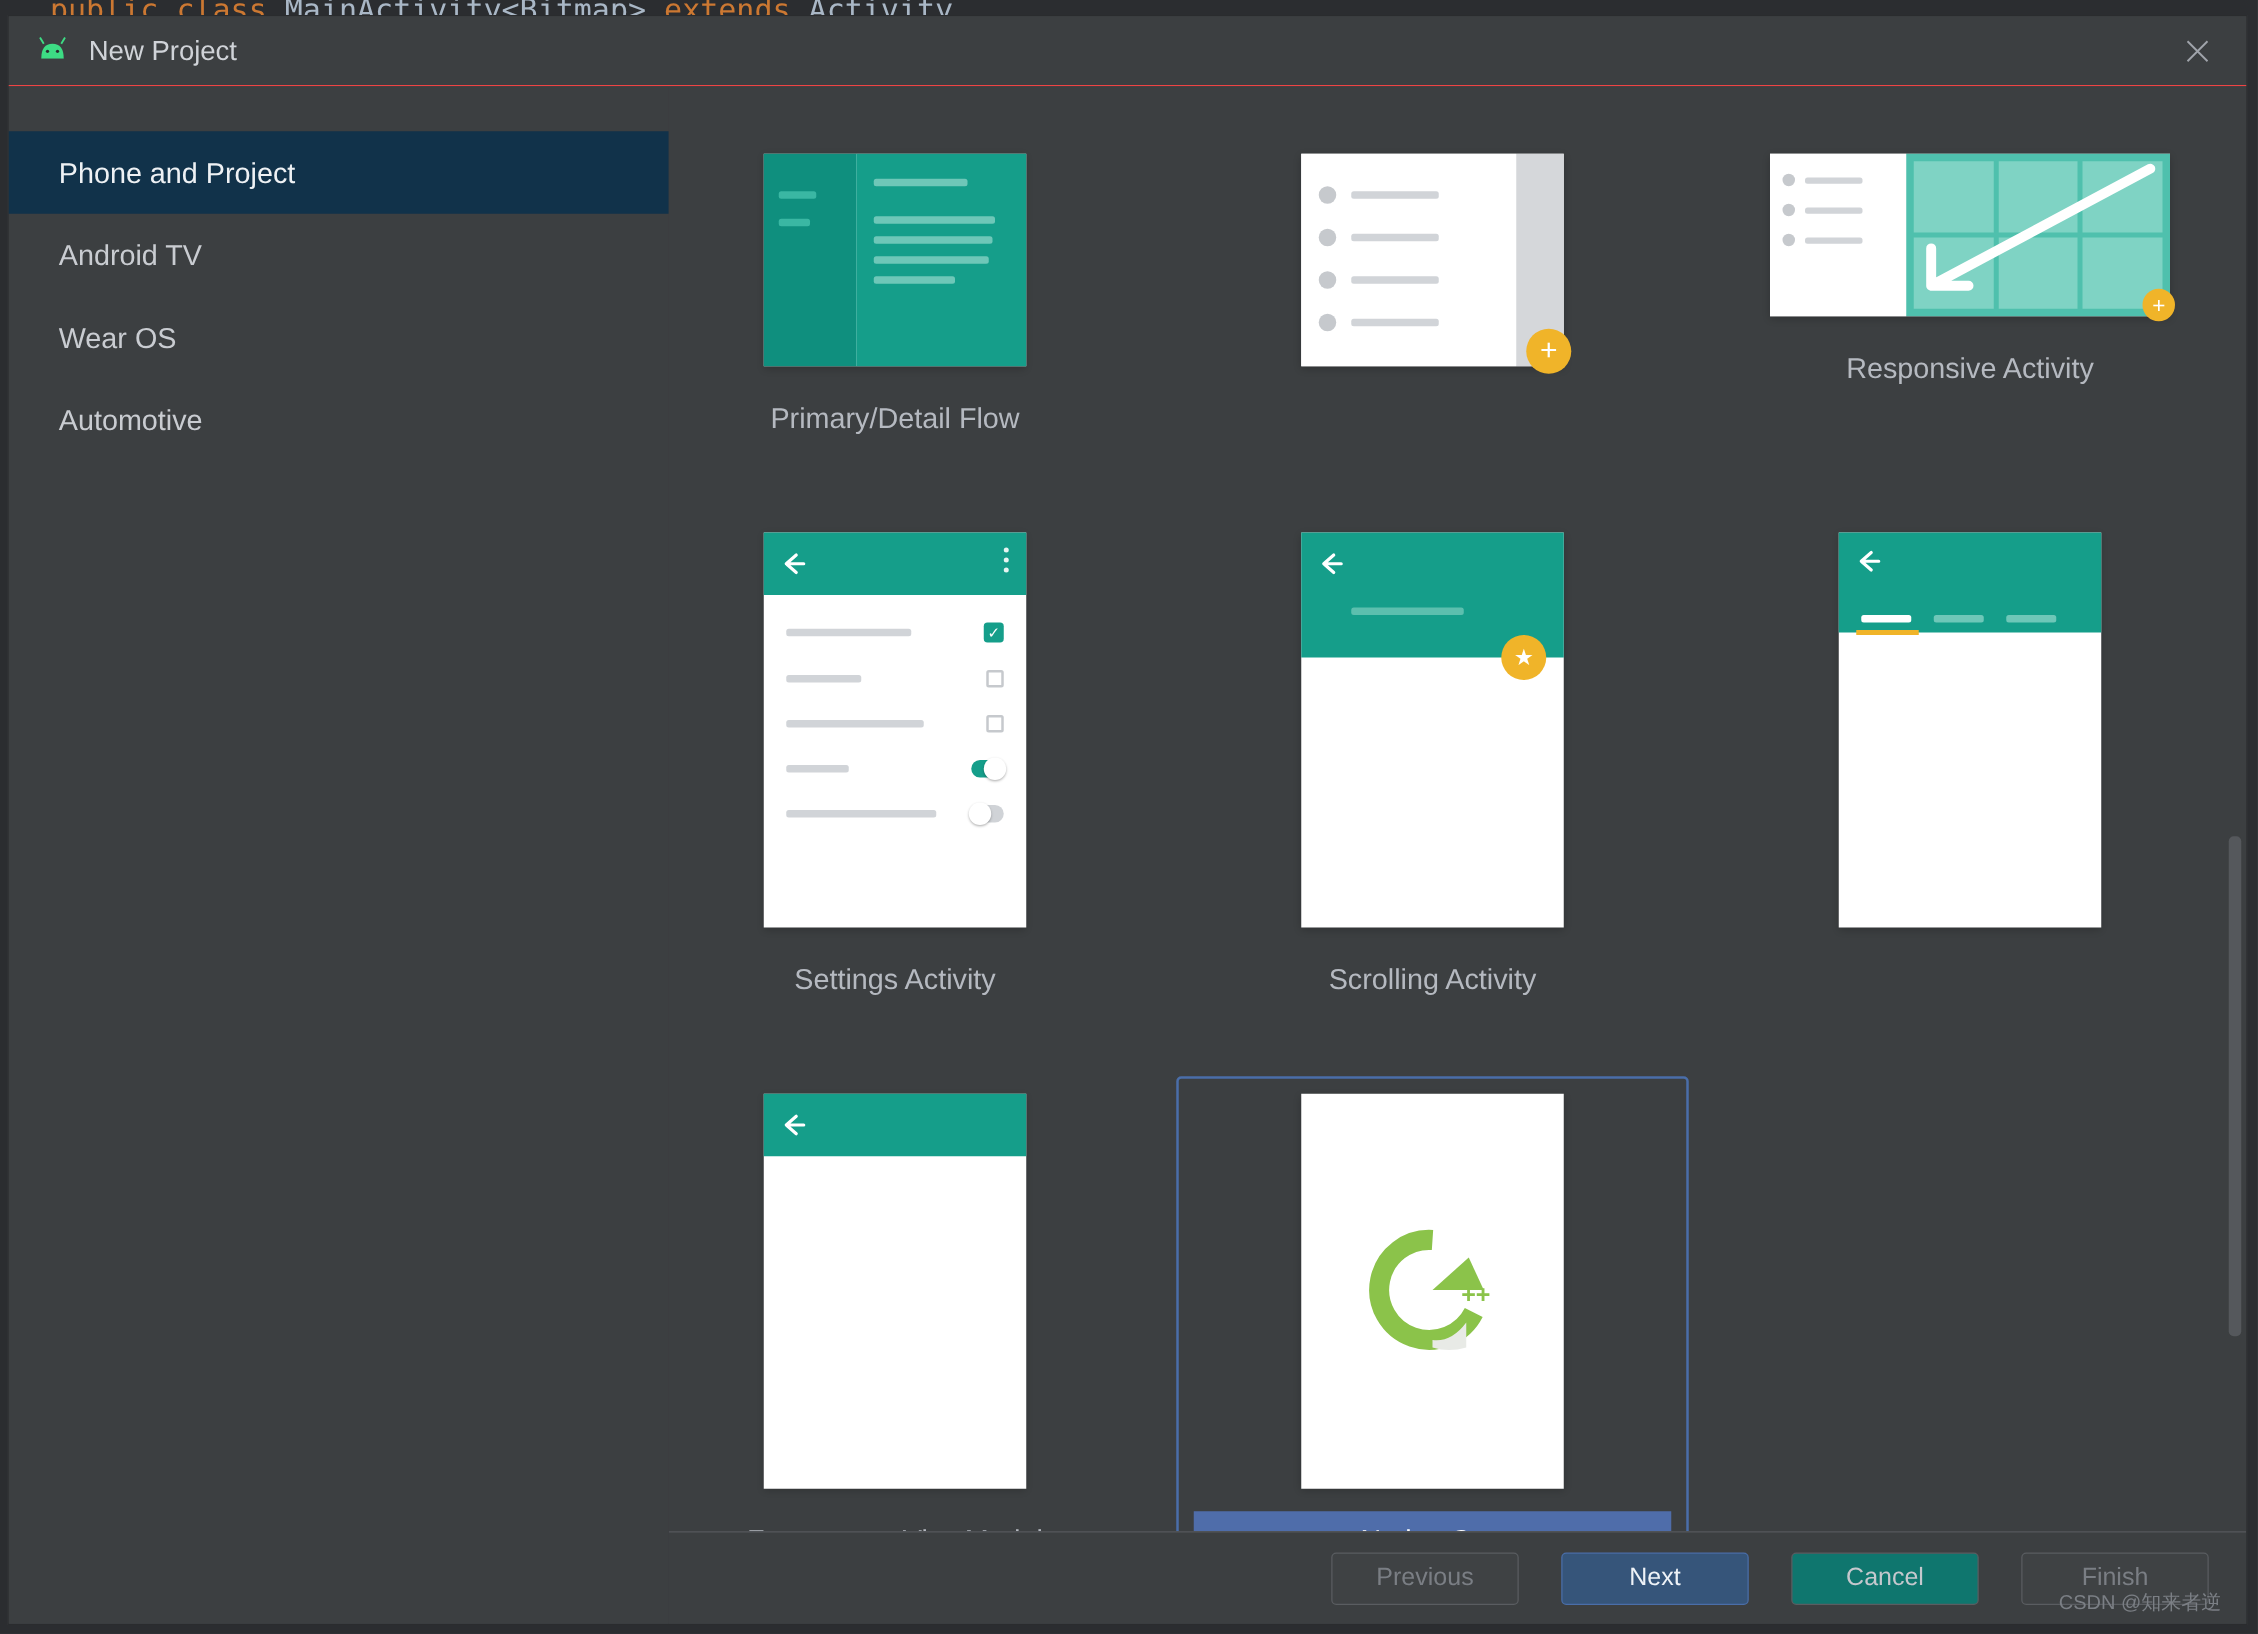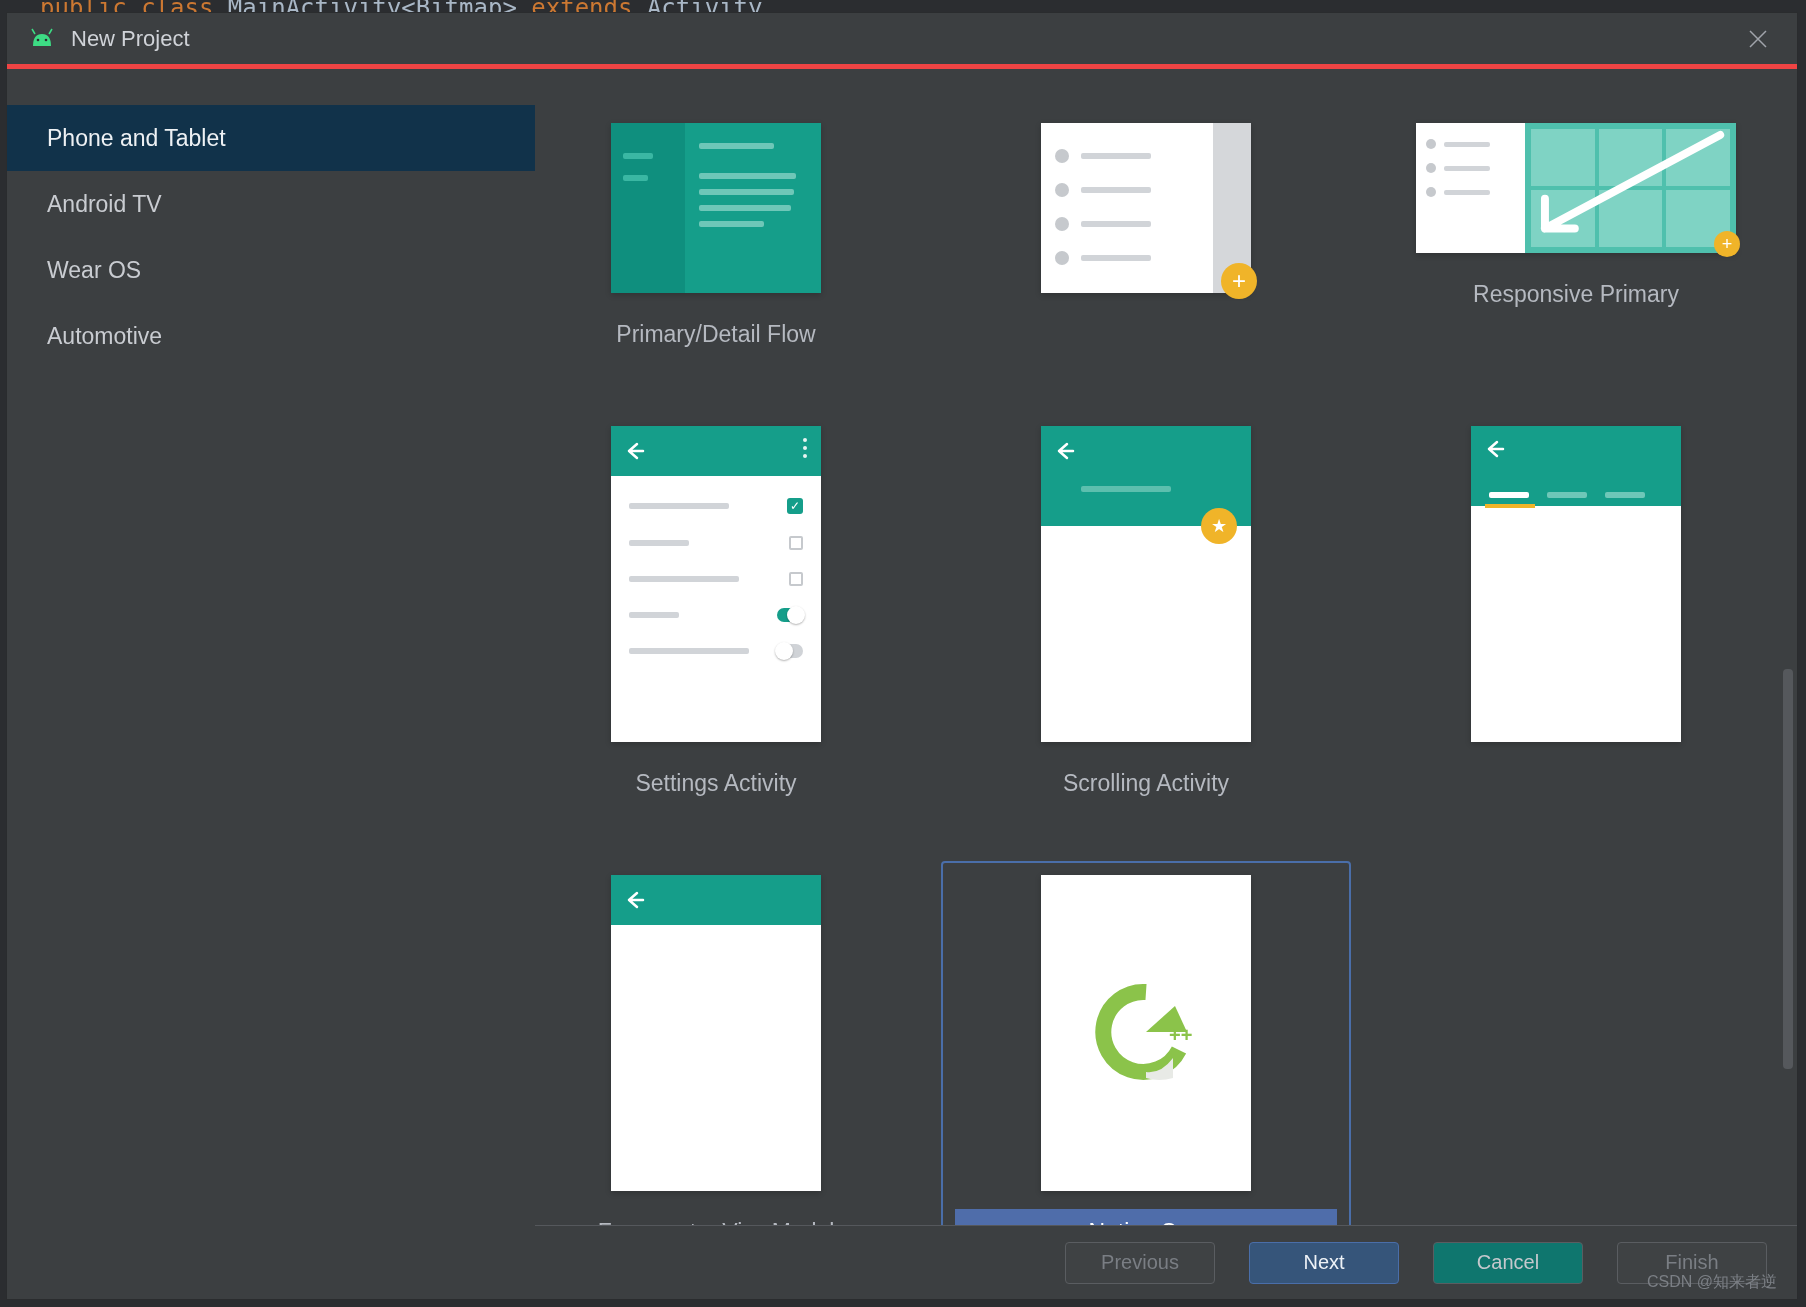--- a/index.html
+++ b/index.html
@@ -16,21 +16,21 @@
     width: 1792px; height: 1288px;
     background: #3c3f41;
     border: 1px solid #2a2c2e;
     display: flex; flex-direction: column;
   }
   .titlebar {
     height: 56px;
     display: flex; align-items: center;
     padding: 0 22px;
     background: #3c3f41;
-    border-bottom: 5px solid #ef4444;
+    border-bottom: 1px solid #ef4444;
     justify-content: center;
   }
   .titlebar .logo { margin-right: 16px; }
   .title { color: #d0d3d8; font-size: 22px; font-weight: 400; }
   .close-btn {
     margin-left: auto;
     width: 34px; height: 34px;
     display: flex; align-items: center; justify-content: center;
     color: #a0a4ab; font-size: 26px; font-weight: 300;
     cursor: pointer;
@@ -172,21 +172,21 @@
     <div class="close-btn">
       <svg width="20" height="20" viewBox="0 0 20 20">
           <path d="M2 2 L18 18 M18 2 L2 18" stroke="#a0a4ab" stroke-width="1.5"></path>
         </svg>
     </div>
   </div>
 
   <div class="body">
     <div class="sidebar">
       <div id="sidebar-items">
-          <div class="sidebar-item active">Phone and Tablet</div>
+          <div class="sidebar-item active">Phone and Project</div>
           <div class="sidebar-item">Android TV</div>
           <div class="sidebar-item">Wear OS</div>
           <div class="sidebar-item">Automotive</div>
         </div>
     </div>
 
     <div class="main">
       <div class="grid-area">
         <div class="grid" id="template-grid">
             <div class="tpl">
@@ -262,21 +262,21 @@
                     <div style="background:#7fd3c4"></div>
         <svg style="position:absolute;left:6px;top:6px;right:6px;bottom:6px" viewBox="0 0 200 110">
                       <path d="M190 6 L14 100 M14 100 L14 70 M14 100 L44 100" stroke="#fff" stroke-width="8" fill="none" stroke-linecap="round"></path>
                     </svg>
         <div class="fab" style="width:26px;height:26px;right:-4px;bottom:-4px">
                       <span style="color:#fff;font-size:18px;font-weight:300;line-height:0">+</span>
                     </div>
       </div>
     </div>
               </div>
-              <div class="tpl-label-wrap"><span>Responsive Primary</span></div>
+              <div class="tpl-label-wrap"><span>Responsive Activity</span></div>
             </div>
             <div class="tpl">
               <div>
                 <div class="thumb">
       <div class="hdr">
                     <span class="back-arrow"><svg width="22" height="22" viewBox="0 0 22 22">
                         <path d="M14 4 L6 11 L14 18 M6 11 H20" stroke="#fff" stroke-width="2.5" fill="none" stroke-linecap="round" stroke-linejoin="round"></path>
                       </svg></span>
                     <span class="menu-dots"></span>
                   </div>

